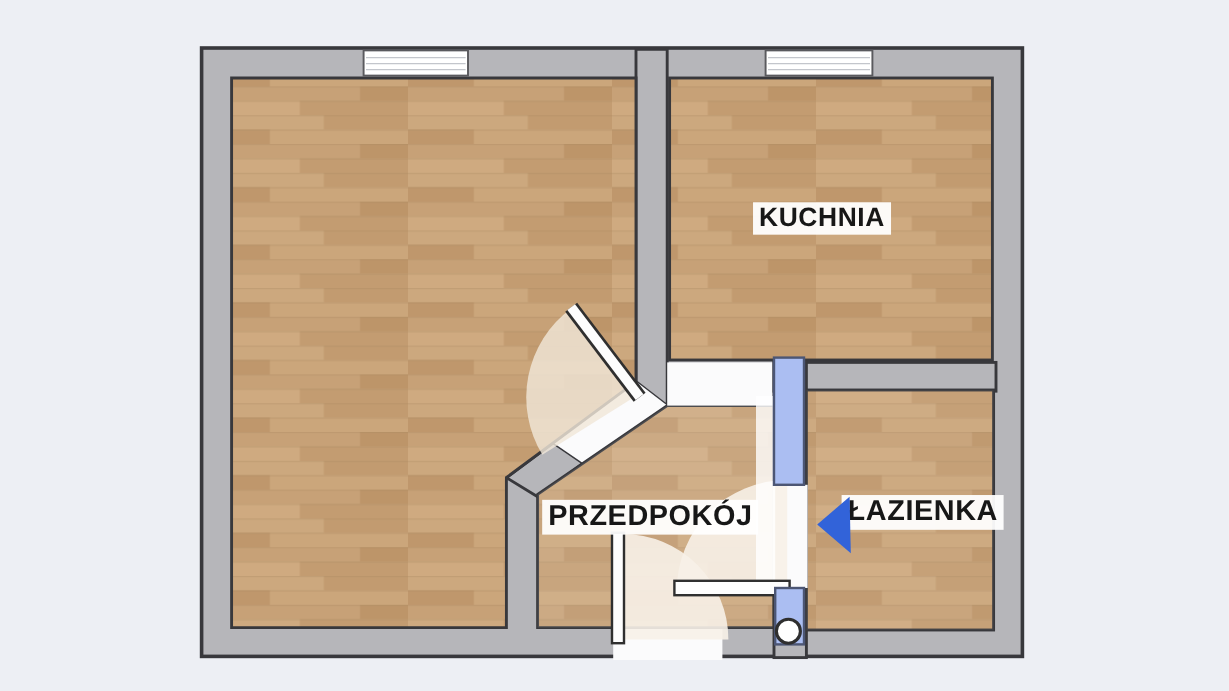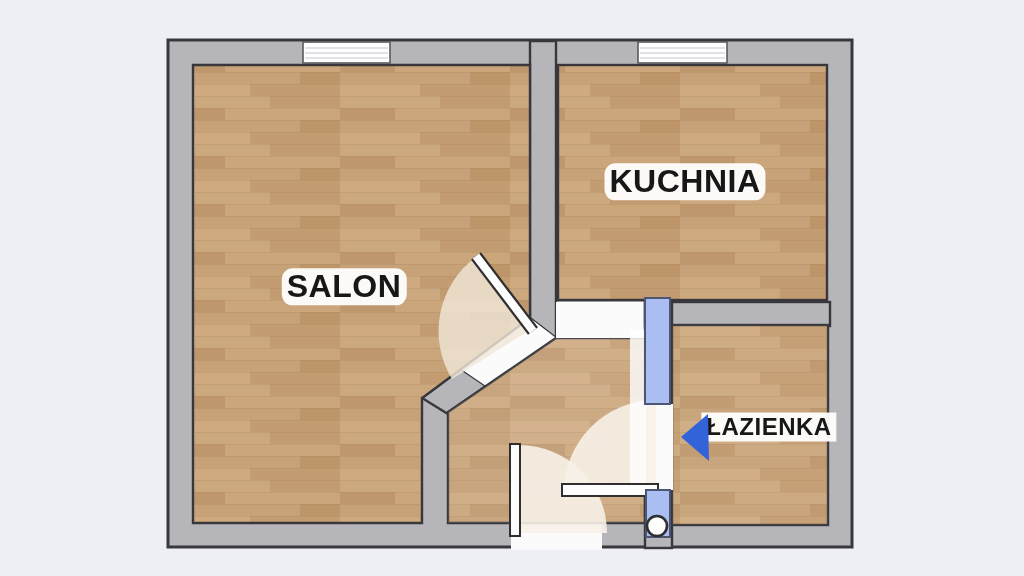--- a/index.html
+++ b/index.html
@@ -29,21 +29,21 @@
     position:absolute;z-index:2;left:388px;top:270px;
     font-size:42px;font-weight:bold;letter-spacing:2px;
     color:rgba(255,255,255,0.30);white-space:nowrap;pointer-events:none;
   }
   .room-label{
     position:absolute;z-index:3;transform:translate(-50%,-50%);
     background:rgba(255,255,255,0.94);color:#171717;
     font-weight:bold;line-height:1.04;padding:2px 5px;
     white-space:nowrap;letter-spacing:.5px;
   }
-  .room-label.lg{font-size:32px;border-radius:11px;}
+  .room-label.lg{font-size:22px;}
   .room-label.md{font-size:24px;}
 </style>
 </head>
 <body>
 
 <div class="stage">
 
   <svg class="plan-svg" width="1024" height="576" viewBox="0 0 1024 576">
     <defs>
       <pattern id="wood" width="170" height="48" patternUnits="userSpaceOnUse">
@@ -115,21 +115,21 @@
     </g>
     <g>
       <rect class="window-frame" x="638" y="42" width="89" height="21"></rect>
       <line class="window-line" x1="640" y1="48" x2="725" y2="48"></line>
       <line class="window-line" x1="640" y1="53" x2="725" y2="53"></line>
       <line class="window-line" x1="640" y1="58" x2="725" y2="58"></line>
     </g>
   </svg>
 
 
-  <div class="room-label lg" style="left:344px;top:287px;">SALON</div>
   <div class="room-label lg" style="left:685px;top:182px;">KUCHNIA</div>
+  <div class="room-label md" style="left:542px;top:431px;">PRZEDPOKÓJ</div>
   <div class="room-label md" style="left:769px;top:427px;">ŁAZIENKA</div>
 
   <svg class="overlay-svg" width="1024" height="576" viewBox="0 0 1024 576">
     <polygon class="arrow" points="681,437 708,414 709,461"></polygon>
   </svg>
 
 </div>
 
 </body></html>

